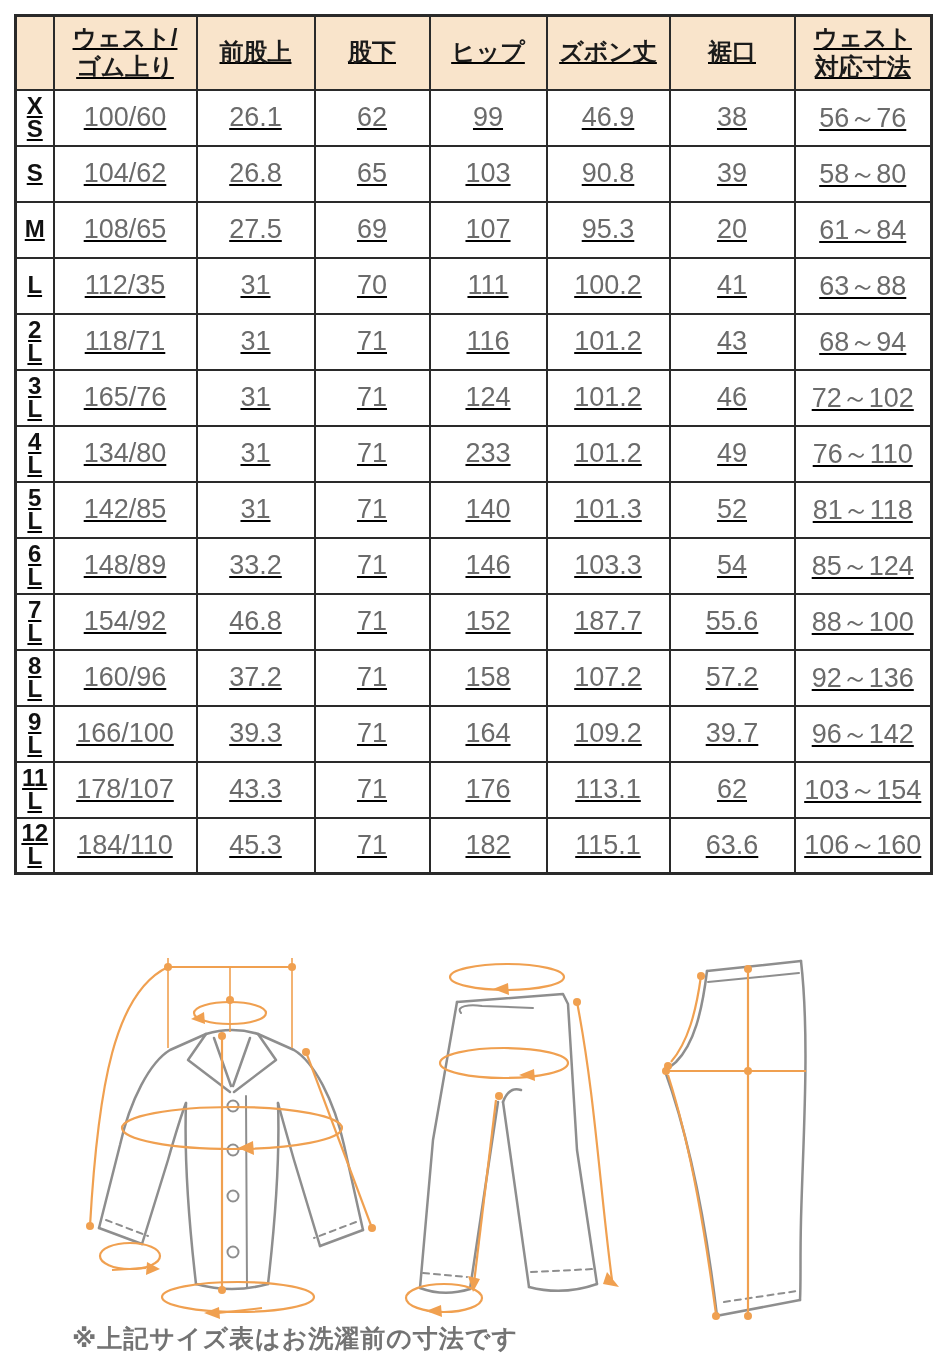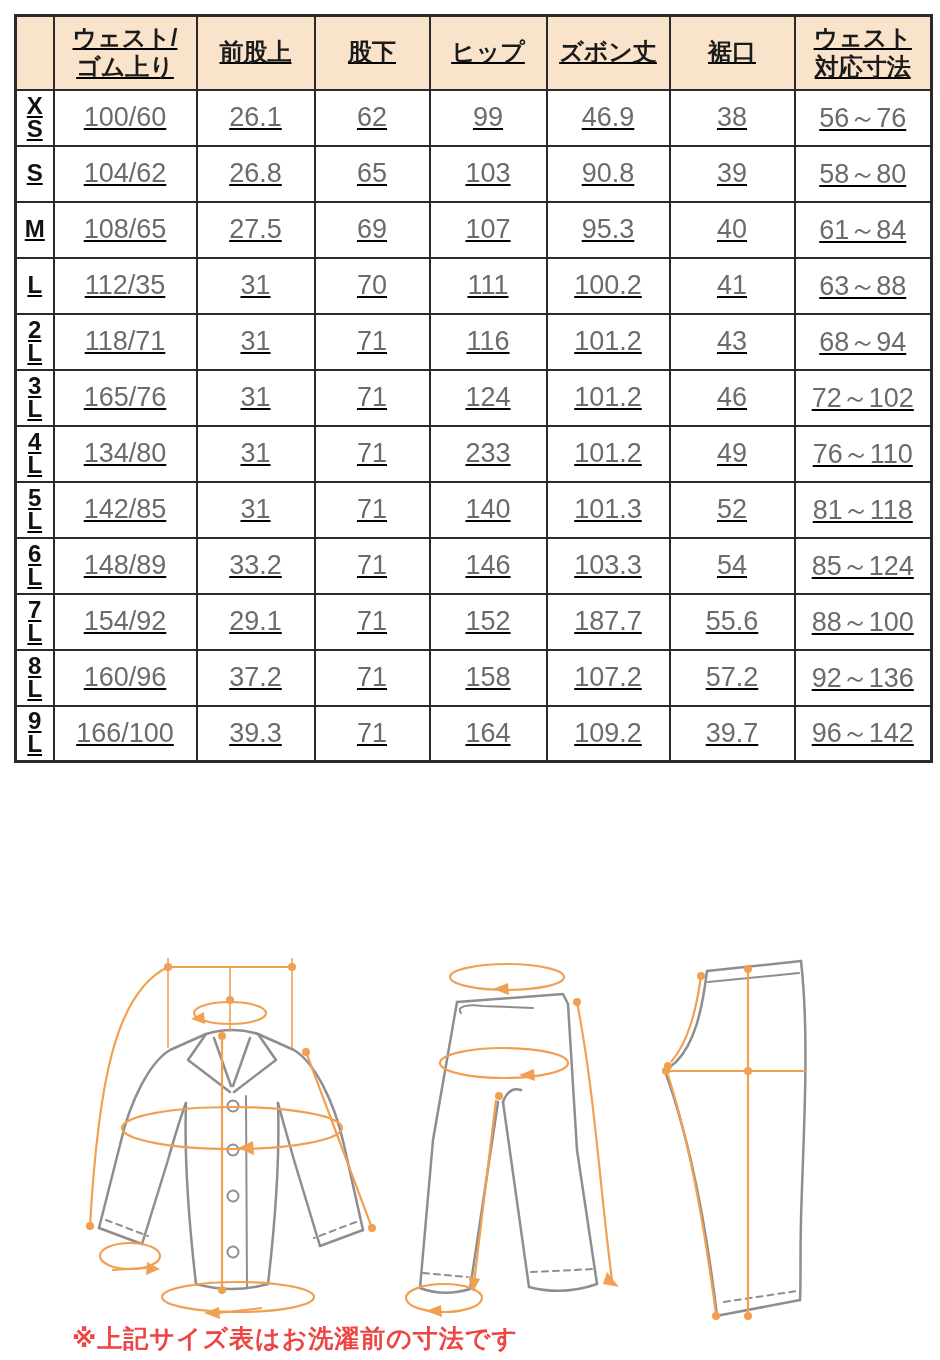--- a/index.html
+++ b/index.html
@@ -38,21 +38,21 @@
     font-size:27px;color:var(--num);font-weight:400;
   }
   .size-table th.size-cell{
     font-size:24px;color:#111;font-weight:700;line-height:0.95;
     white-space:pre-line;background:#fff;
   }
   .diagram-area{position:absolute;left:0;top:938px;width:940px;height:422px;}
   .diagram-area svg{position:absolute;left:0;top:0;}
   .note{
     position:absolute;left:72px;top:1322px;
-    font-size:25px;font-weight:600;color:#ef4444;letter-spacing:1px;
+    font-size:25px;font-weight:600;color:#737373;letter-spacing:1px;
   }
 </style>
 </head>
 <body>
 
 <table class="size-table">
   <colgroup>
     <col style="width:38px">
       <col style="width:143px">
       <col style="width:118px">
@@ -100,21 +100,21 @@
     <td class="val">58～80</td>
   </tr>
 
   <tr>
     <th class="size-cell">M</th>
     <td class="val">108/65</td>
     <td class="val">27.5</td>
     <td class="val">69</td>
     <td class="val">107</td>
     <td class="val">95.3</td>
-    <td class="val">40</td>
+    <td class="val">20</td>
     <td class="val">61～84</td>
   </tr>
 
   <tr>
     <th class="size-cell">L</th>
     <td class="val">112/35</td>
     <td class="val">31</td>
     <td class="val">70</td>
     <td class="val">111</td>
     <td class="val">100.2</td>
@@ -179,21 +179,21 @@
     <td class="val">146</td>
     <td class="val">103.3</td>
     <td class="val">54</td>
     <td class="val">85～124</td>
   </tr>
 
   <tr>
     <th class="size-cell">7
 L</th>
     <td class="val">154/92</td>
-    <td class="val">29.1</td>
+    <td class="val">46.8</td>
     <td class="val">71</td>
     <td class="val">152</td>
     <td class="val">187.7</td>
     <td class="val">55.6</td>
     <td class="val">88～100</td>
   </tr>
 
   <tr>
     <th class="size-cell">8
 L</th>
@@ -212,21 +212,43 @@
     <td class="val">166/100</td>
     <td class="val">39.3</td>
     <td class="val">71</td>
     <td class="val">164</td>
     <td class="val">109.2</td>
     <td class="val">39.7</td>
     <td class="val">96～142</td>
   </tr>
 
 
-
+  <tr>
+    <th class="size-cell">11
+L</th>
+    <td class="val">178/107</td>
+    <td class="val">43.3</td>
+    <td class="val">71</td>
+    <td class="val">176</td>
+    <td class="val">113.1</td>
+    <td class="val">62</td>
+    <td class="val">103～154</td>
+  </tr>
+
+  <tr>
+    <th class="size-cell">12
+L</th>
+    <td class="val">184/110</td>
+    <td class="val">45.3</td>
+    <td class="val">71</td>
+    <td class="val">182</td>
+    <td class="val">115.1</td>
+    <td class="val">63.6</td>
+    <td class="val">106～160</td>
+  </tr>
 </tbody>
 </table>
 
 <div class="diagram-area">
   <svg width="940" height="422" viewBox="0 938 940 422">
 
     <g stroke="#8e8e8e" fill="none" stroke-width="2.5" stroke-linejoin="round" stroke-linecap="round">
       <path d="M206,1034 Q232,1026 258,1034"></path>
       <path d="M206,1034 L188,1060 L230,1092"></path>
       <path d="M258,1034 L276,1060 L234,1092"></path>

